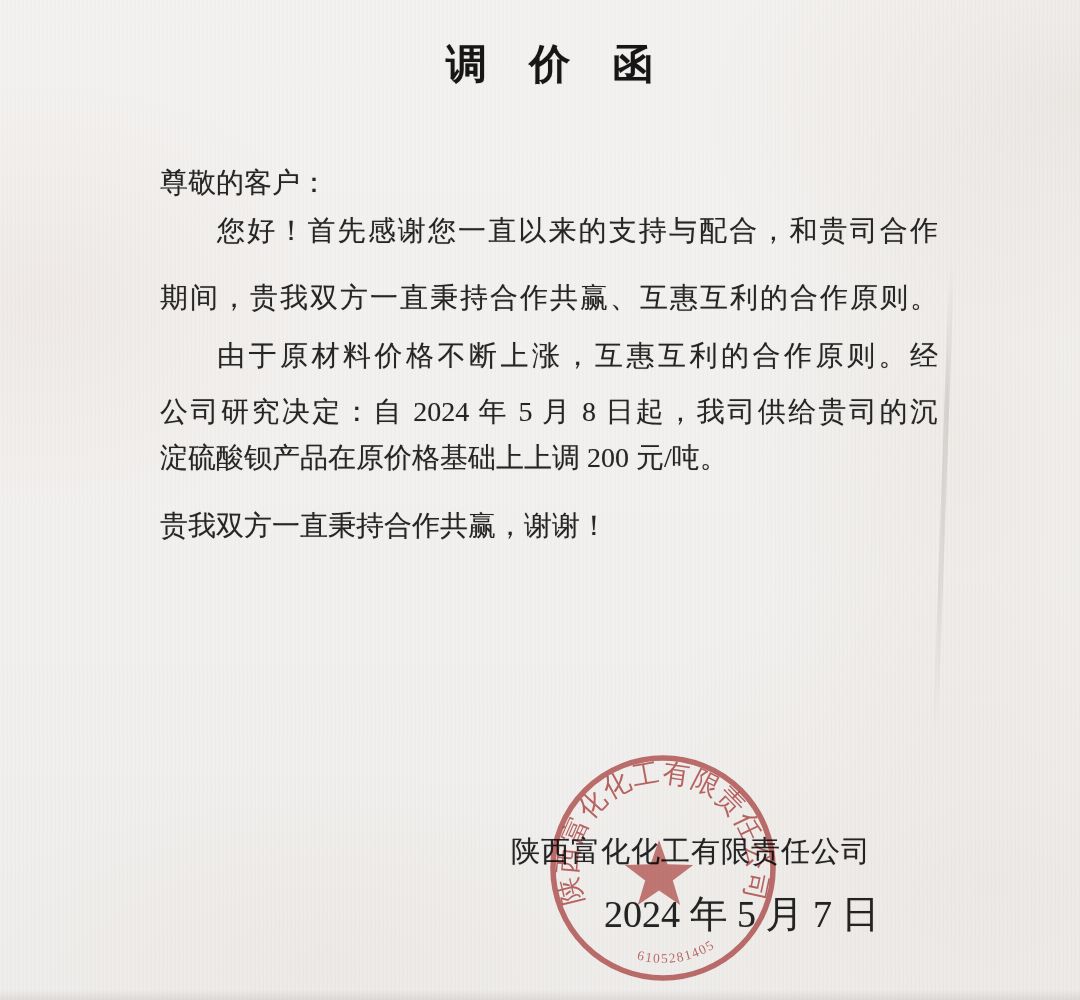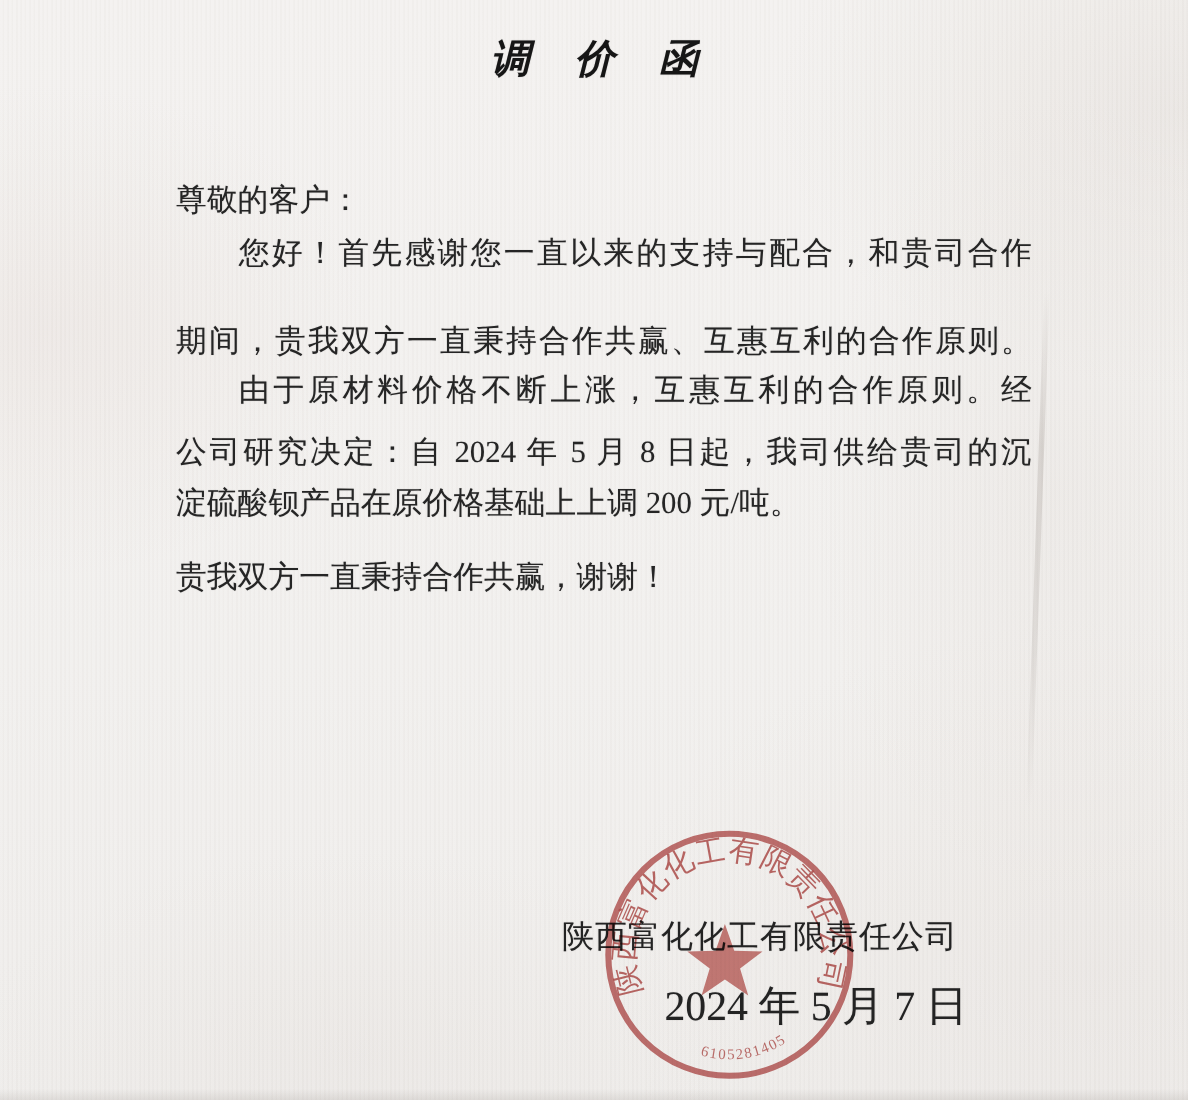--- a/index.html
+++ b/index.html
@@ -37,40 +37,39 @@
       rgba(160,152,146,0) 0%, rgba(160,152,146,0.30) 30%,
       rgba(160,152,146,0.20) 70%, rgba(160,152,146,0) 100%);
     transform: rotate(2deg); border-radius: 3px;
   }
   .edge-bottom {
     position: absolute; left: 0; bottom: 0; width: 1080px; height: 10px;
     background: linear-gradient(180deg, rgba(120,112,106,0) 0%, rgba(120,112,106,0.14) 100%);
   }
 
   .title {
-    position: absolute; left: 446px; top: 26px;
+    position: absolute; left: 446px; top: 36px;
     font-family: "DejaVu Sans", "Liberation Sans", sans-serif;
-    font-weight: 700; font-size: 36px; line-height: 56px;
+    font-weight: 700; font-size: 41px; line-height: 56px;
     letter-spacing: 14px; color: #161616; white-space: nowrap;
     text-shadow: 0 0 1px rgba(40,40,40,0.35);
     z-index: 2;
-    font-style: italic;
   }
 
   .body-block {
     position: absolute; left: 160px; top: 163px; width: 778px;
     font-size: 28px; color: #252525; z-index: 2;
     text-shadow: 0 0 1px rgba(50,50,50,0.30);
   }
   .line { position: absolute; left: 0; width: 778px; line-height: 40px; }
   .line.justify { text-align: justify; text-align-last: justify; }
   .line.indent { padding-left: 57px; }
   .l-0 { top: 0; }
   .l-1 { top: 48px; }
-  .l-2 { top: 128px; }
+  .l-2 { top: 115px; }
   .l-3 { top: 173px; }
   .l-4 { top: 229px; }
   .l-5 { top: 275px; }
   .l-6 { top: 343px; }
 
   .company-name {
     position: absolute; left: 511px; top: 832px;
     font-size: 29px; letter-spacing: 1px; color: #232323;
     white-space: nowrap; z-index: 2;
     text-shadow: 0 0 1px rgba(50,50,50,0.30);

